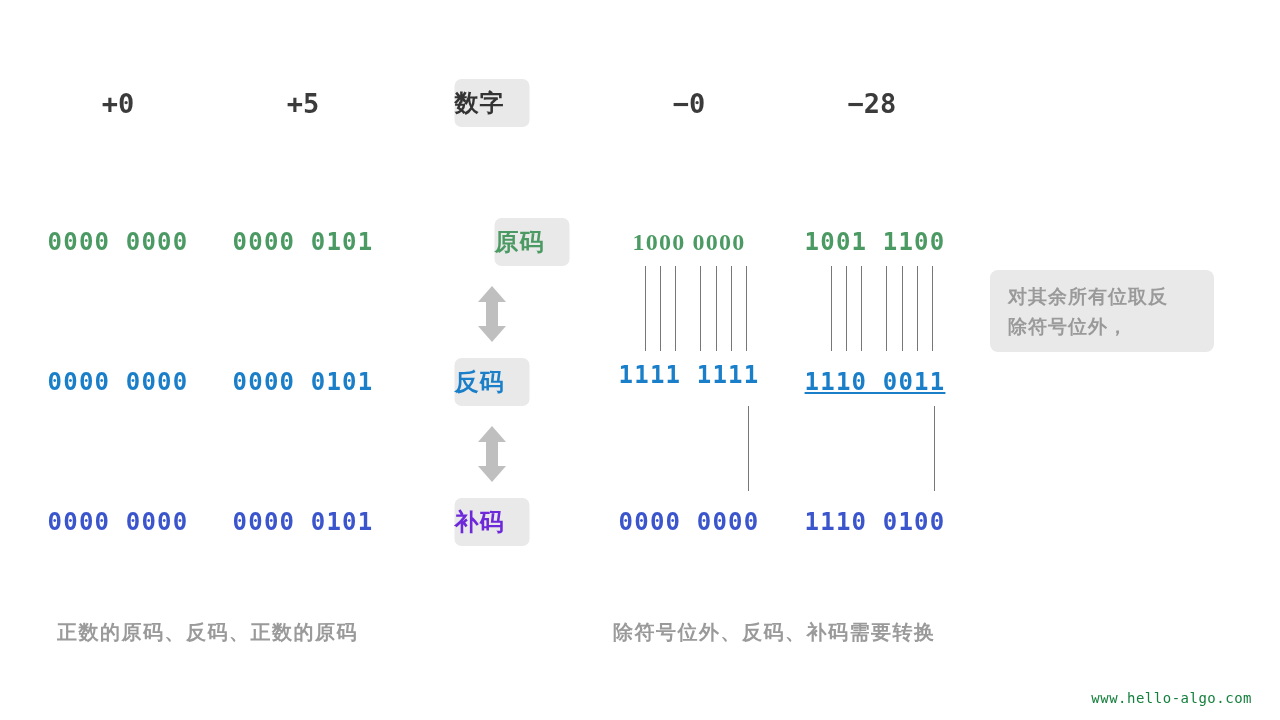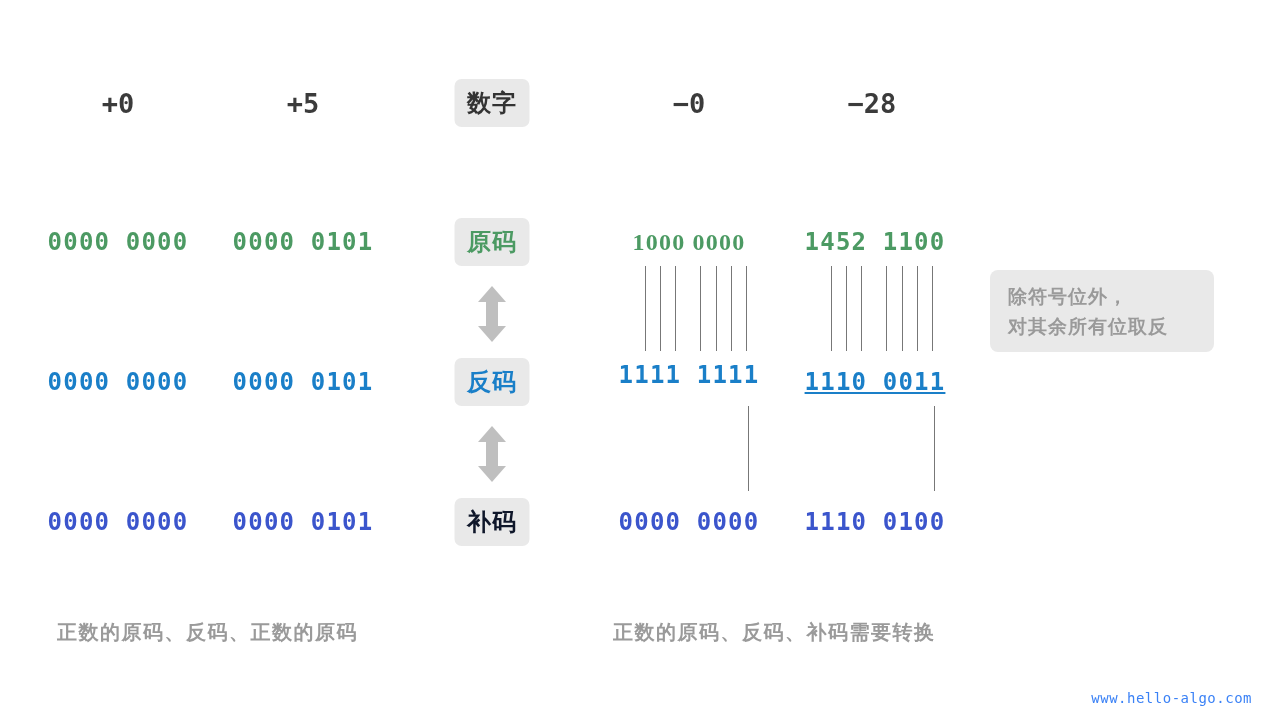--- a/index.html
+++ b/index.html
@@ -50,29 +50,28 @@
   
   .badge {
     position: absolute;
     transform: translate(-50%, -50%);
     background: #e9e9e9;
     border-radius: 7px;
     width: 75px;
     height: 48px;
     display: flex;
     align-items: center;
-    justify-content: center;
     font-size: 24px;
     font-weight: bold;
     letter-spacing: 1px;
   }
   .badge.dark   { color: #333333; }
-  .badge.green  { color: #4c9a63; }
+  .badge.green  { color: #4c9a63; margin-left: 40px; }
   .badge.blue   { color: #1a7fc8; }
-  .badge.indigo { color: #0f172a; }
+  .badge.indigo { color: #6d28d9; }
 
   
   .dblarrow {
     position: absolute;
     transform: translate(-50%, -50%);
     width: 34px;
     height: 58px;
   }
 
   
@@ -107,21 +106,21 @@
     font-weight: bold;
     letter-spacing: 1.5px;
     white-space: pre;
   }
 
   
   .watermark {
     position: absolute;
     right: 28px;
     bottom: 14px;
-    color: #3b82f6;
+    color: #15803d;
     font-family: "DejaVu Sans Mono", "Liberation Mono", monospace;
     font-size: 14px;
     letter-spacing: 0.5px;
     margin-top: 11px;
   }
 </style>
 </head>
 <body>
 
 <div id="stage">
@@ -133,21 +132,21 @@
   </div>
   <div class="cell num" style="left:689px; top:103px;">−0</div>
   <div class="cell num" style="left:872px; top:103px;">−28</div>
 
   <div class="cell bits green" style="left:118px; top:242px;">0000 0000</div>
   <div class="cell bits green" style="left:303px; top:242px;">0000 0101</div>
   <div class="badge green" style="left:492px; top:242px;">
     <span>原码</span>
   </div>
   <div class="cell bits green" style="left:689px; top:242px;font-family:Liberation Serif, serif;">1000 0000</div>
-  <div class="cell bits green" style="left:875px; top:242px;">1452 1100</div>
+  <div class="cell bits green" style="left:875px; top:242px;">1001 1100</div>
 
   <div class="cell bits blue" style="left:118px; top:382px;">0000 0000</div>
   <div class="cell bits blue" style="left:303px; top:382px;">0000 0101</div>
   <div class="badge blue" style="left:492px; top:382px;">
     <span>反码</span>
   </div>
   <div class="cell bits blue" style="left:689px; top:375px;">1111 1111</div>
   <div class="cell bits blue" style="left:875px; top:382px;text-decoration:underline;">1110 0011</div>
 
   <div class="cell bits indigo" style="left:118px; top:522px;">0000 0000</div>
@@ -182,22 +181,22 @@
   <div class="tick" style="left:861px; top:266px; height:85px;"></div>
   <div class="tick" style="left:886px; top:266px; height:85px;"></div>
   <div class="tick" style="left:902px; top:266px; height:85px;"></div>
   <div class="tick" style="left:917px; top:266px; height:85px;"></div>
   <div class="tick" style="left:932px; top:266px; height:85px;"></div>
 
   <div class="tick" style="left:748px; top:406px; height:85px;"></div>
   <div class="tick" style="left:934px; top:406px; height:85px;"></div>
 
   <div class="note" style="left:990px; top:270px; width:224px; height:82px;">
+    <span>对其余所有位取反</span>
     <span>除符号位外，</span>
-    <span>对其余所有位取反</span>
   </div>
 
   <div class="caption" style="left:57px; top:619px;">正数的原码、反码、正数的原码</div>
-  <div class="caption" style="left:613px; top:619px;">正数的原码、反码、补码需要转换</div>
+  <div class="caption" style="left:613px; top:619px;">除符号位外、反码、补码需要转换</div>
 
   <div class="watermark">www.hello-algo.com</div>
 
 </div>
 
 </body></html>

